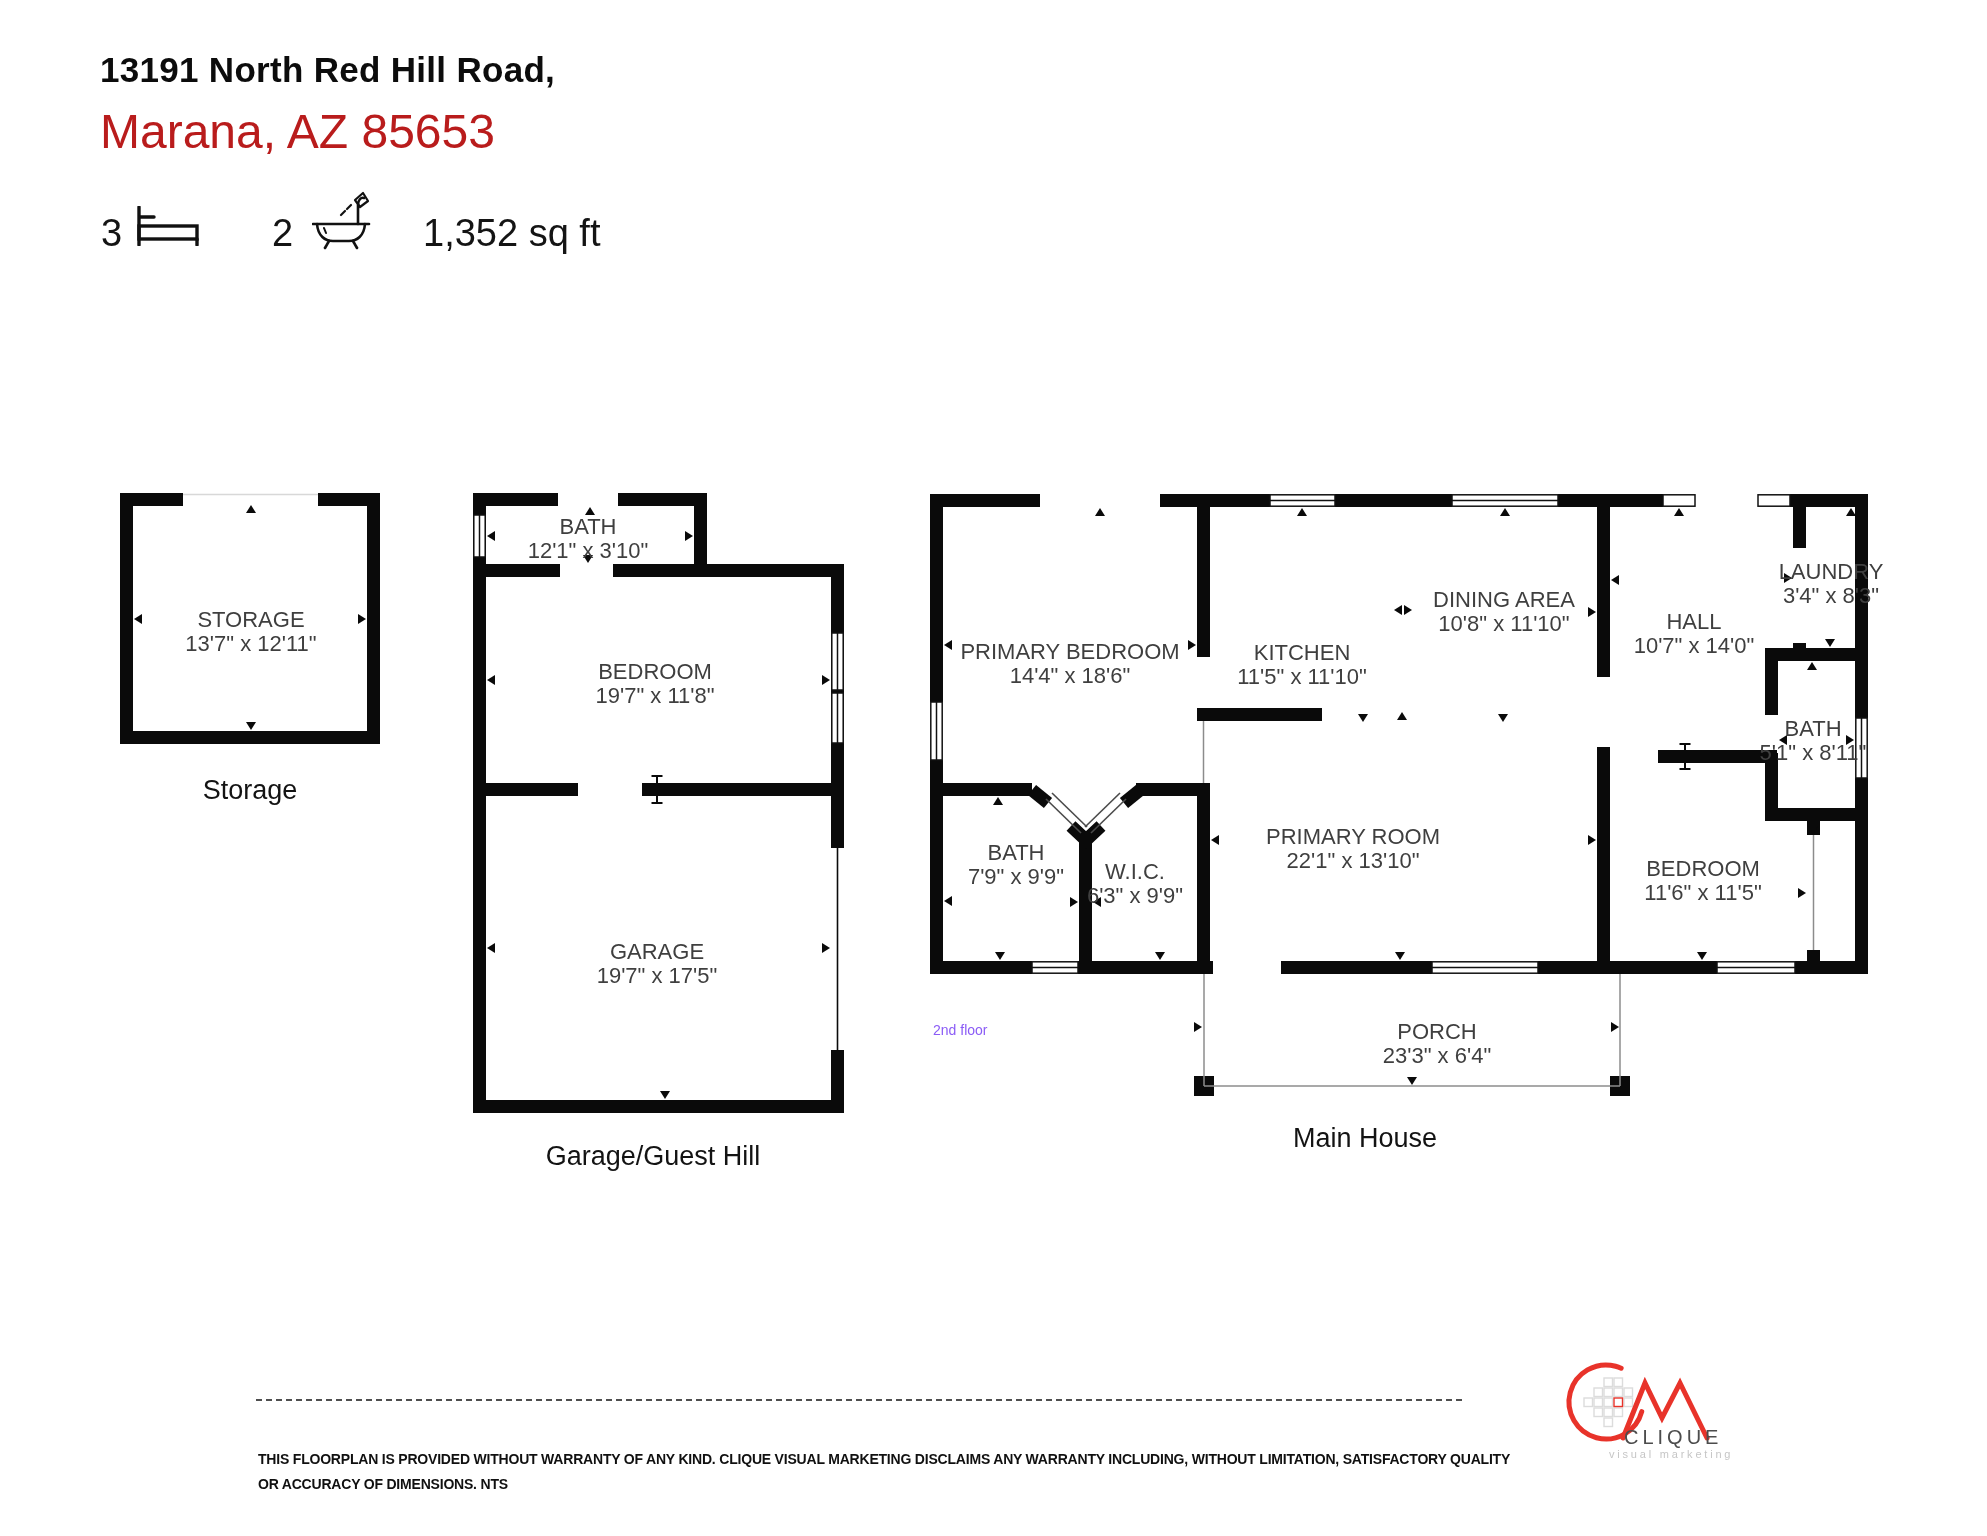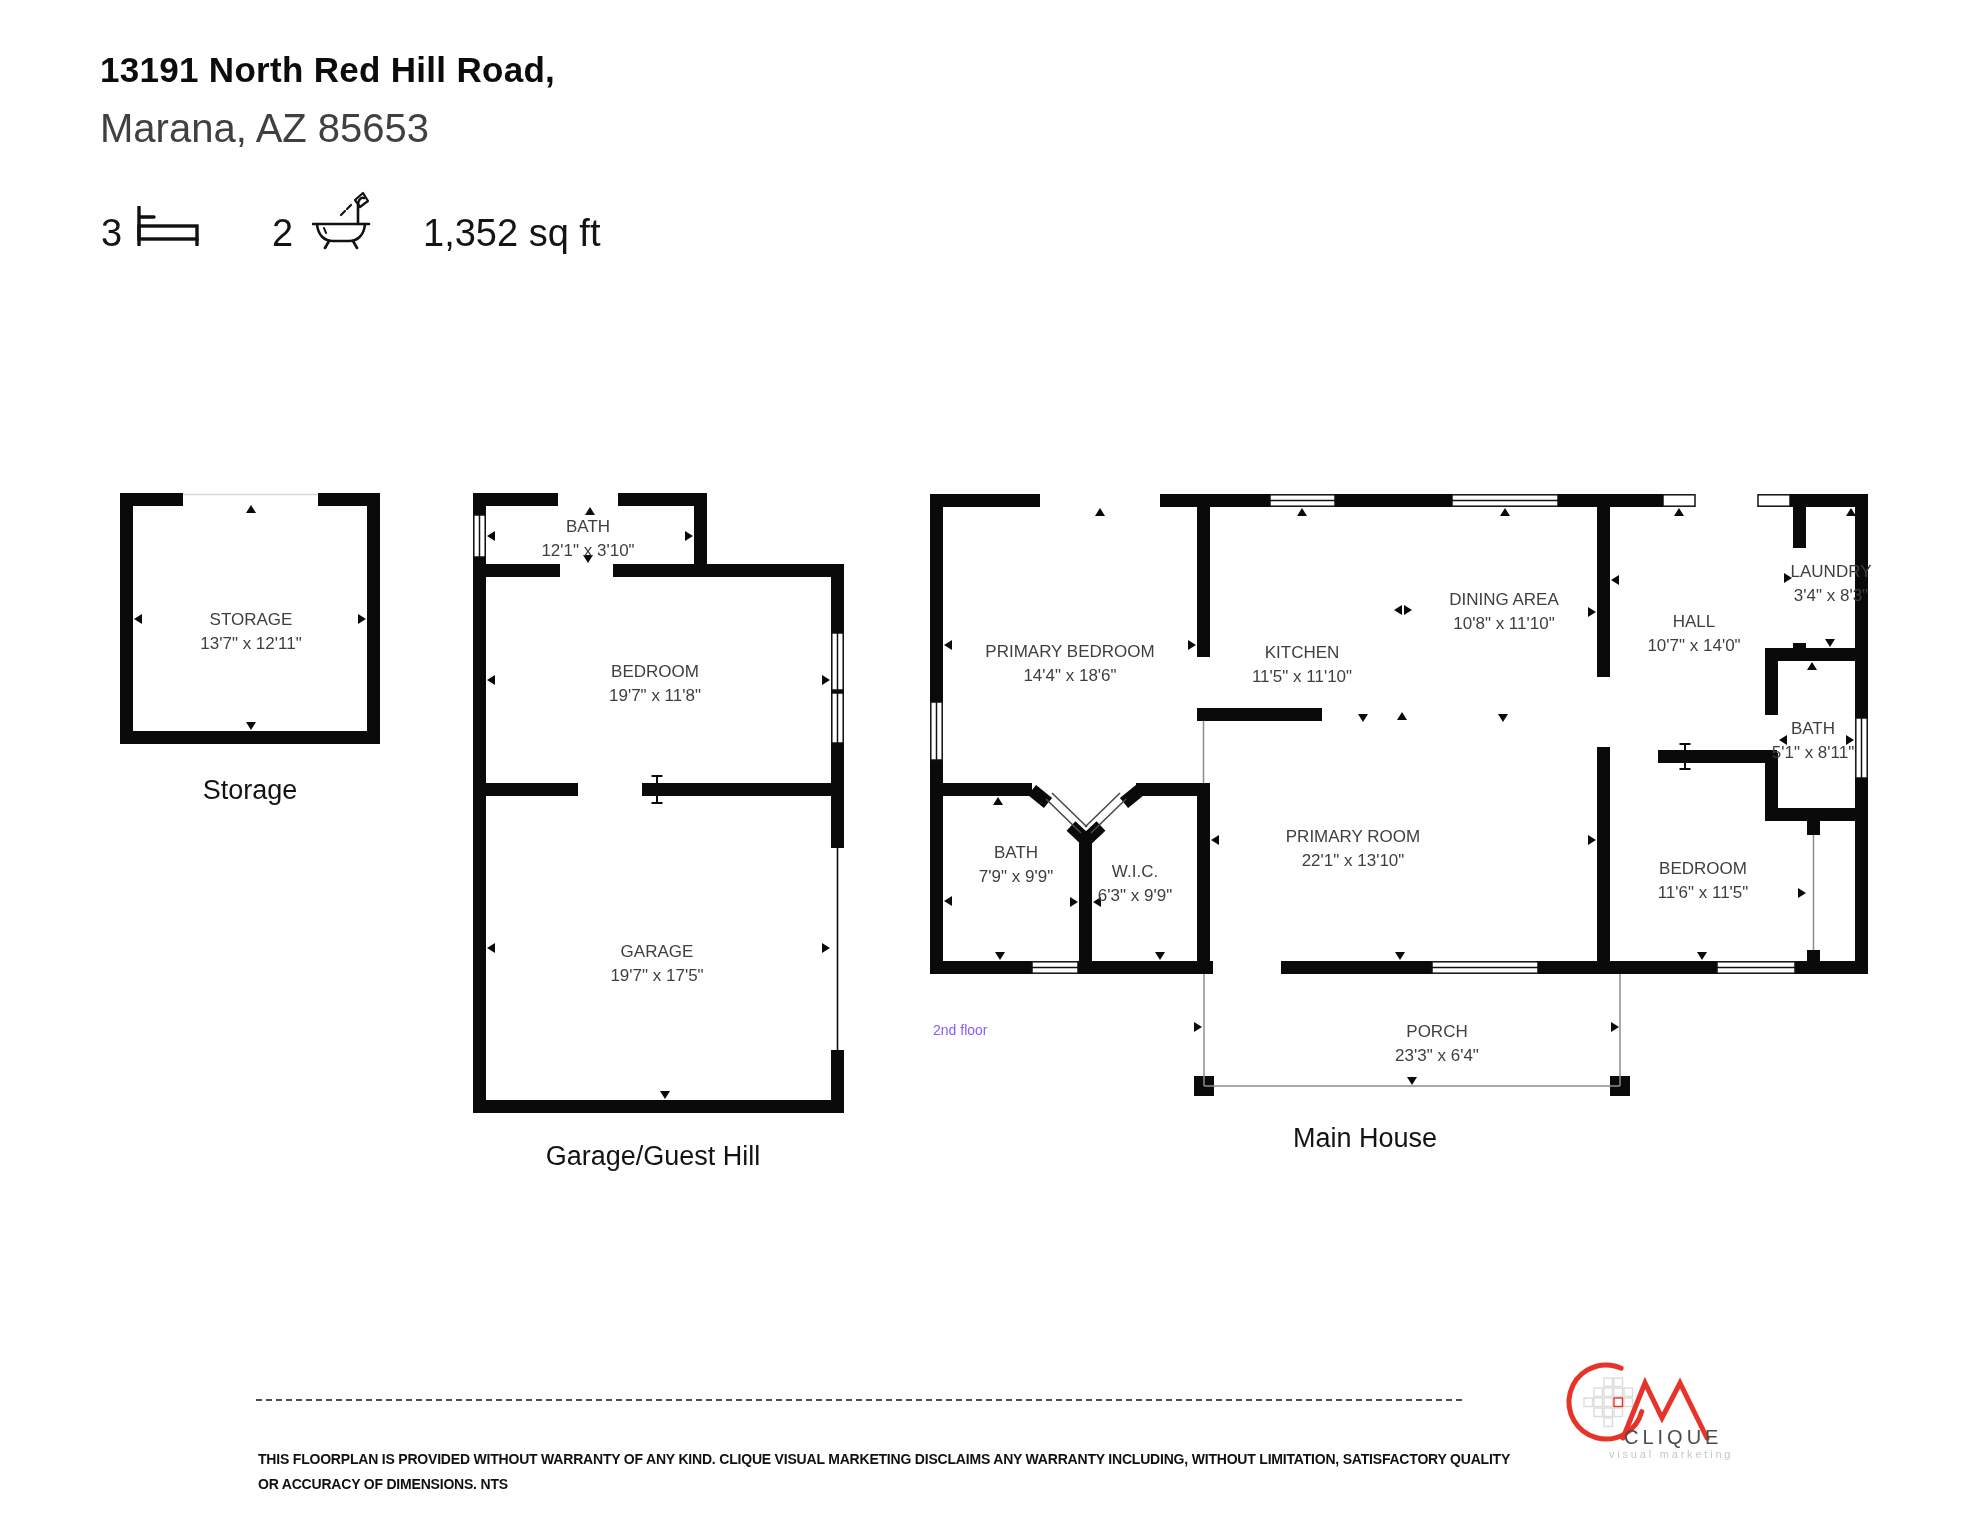--- a/index.html
+++ b/index.html
@@ -1,24 +1,24 @@
 <!DOCTYPE html>
 <html><head>
 <meta charset="utf-8">
 <style>
   html,body{margin:0;padding:0;width:1987px;height:1536px;background:#ffffff;
     font-family:"Liberation Sans", sans-serif; color:#111; overflow:hidden; position:relative;}
   .abs{position:absolute;}
   
   .addr1{left:100px;top:52px;font-size:35px;font-weight:800;letter-spacing:.3px;line-height:1;color:#0c0c0c;}
-  .addr2{left:100px;top:108px;font-size:40px;font-weight:400;line-height:1;color:#404040;}
+  .addr2{left:100px;top:108px;font-size:48px;font-weight:400;line-height:1;color:#b91c1c;}
   .statnum{font-size:38px;font-weight:400;line-height:1;color:#141414;}
   
   .room{position:absolute;transform:translateX(-50%);text-align:center;color:#3f3f3f;
-        font-size:17px;line-height:24px;white-space:nowrap;}
+        font-size:22px;line-height:24px;white-space:nowrap;}
   .caption{position:absolute;transform:translateX(-50%);font-size:27px;font-weight:500;
         color:#131313;white-space:nowrap;line-height:1.1;}
   .floornote{font-size:14px;color:#8b5cf6;}
   
   .plan{left:0;top:0;width:1987px;height:1536px;}
   .win{fill:#ffffff;stroke:#111;stroke-width:1.5;}
   .winline{stroke:#111;stroke-width:1.5;}
   
   .dashline{left:256px;top:1399px;width:1206px;height:0;border-top:2px dashed #4f4f4f;}
   .disclaimer{left:258px;top:1447px;width:1255px;font-size:14px;line-height:24.5px;

